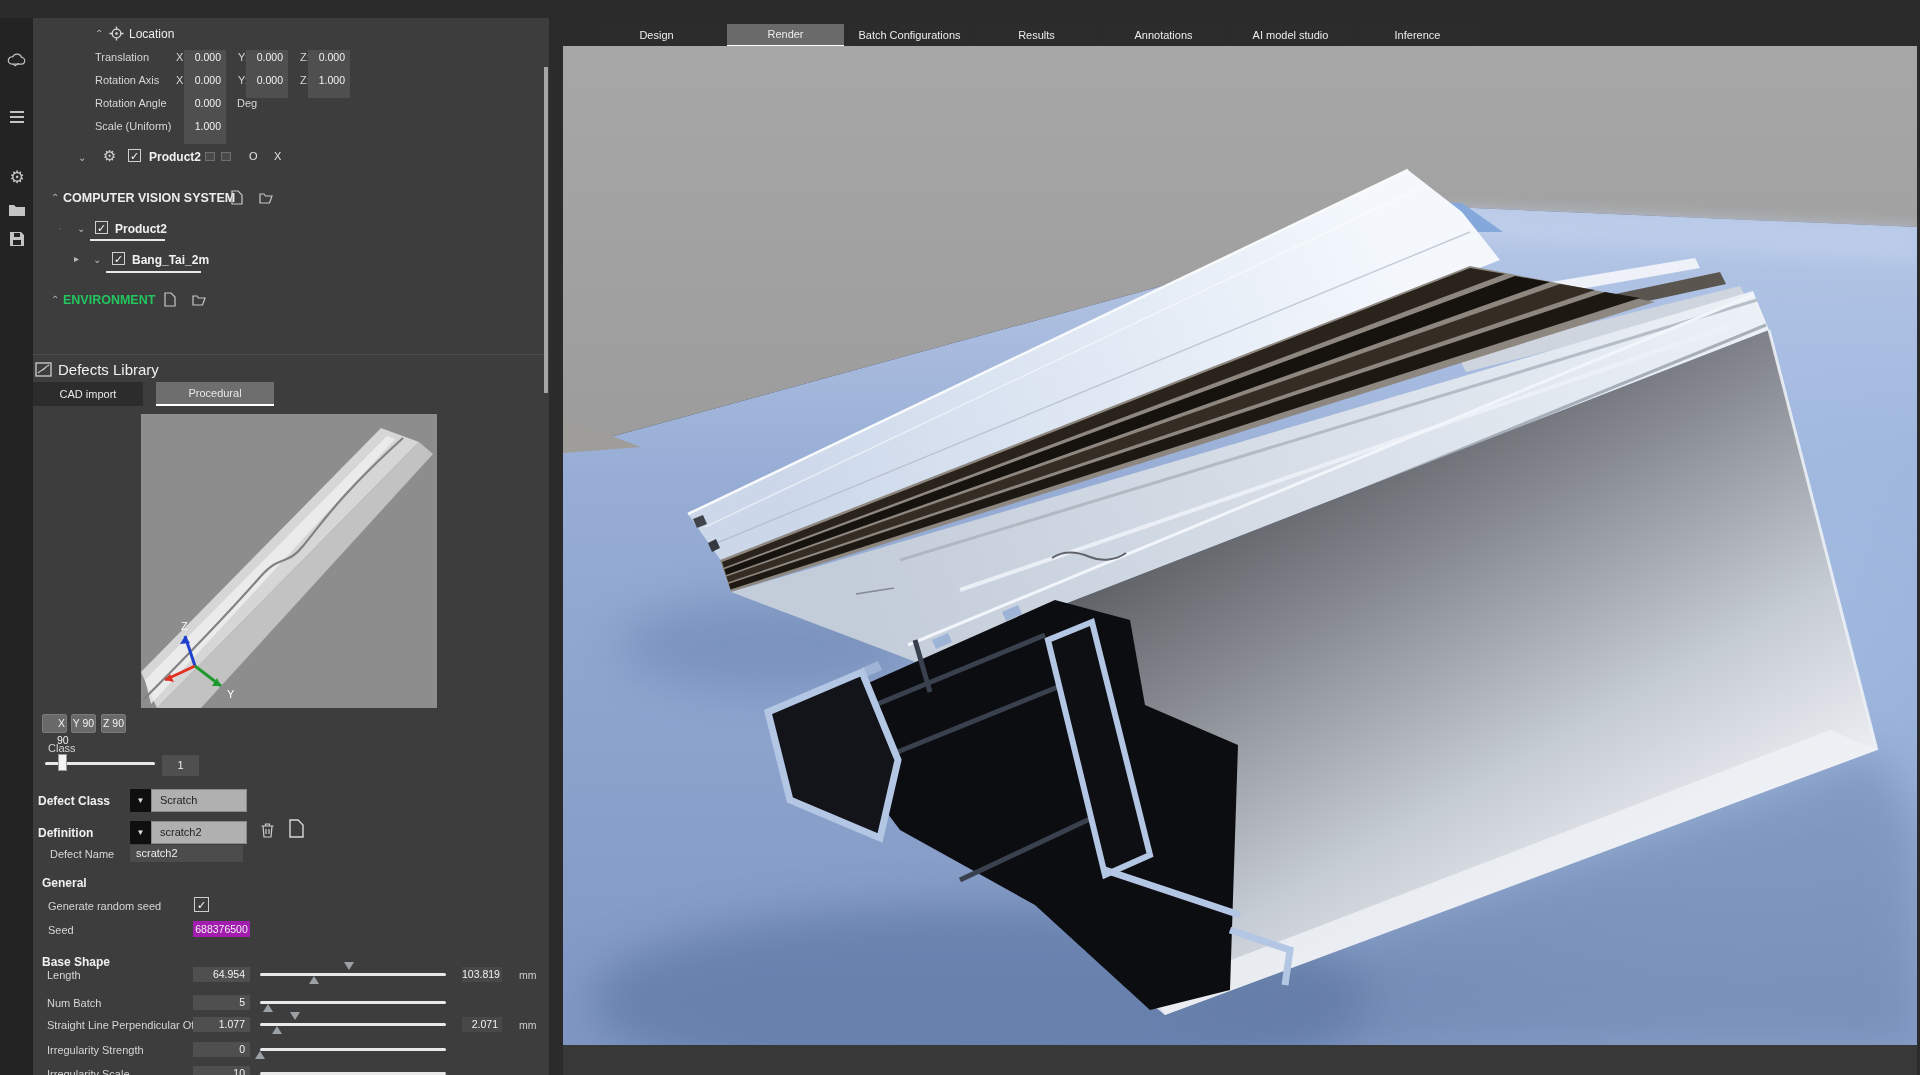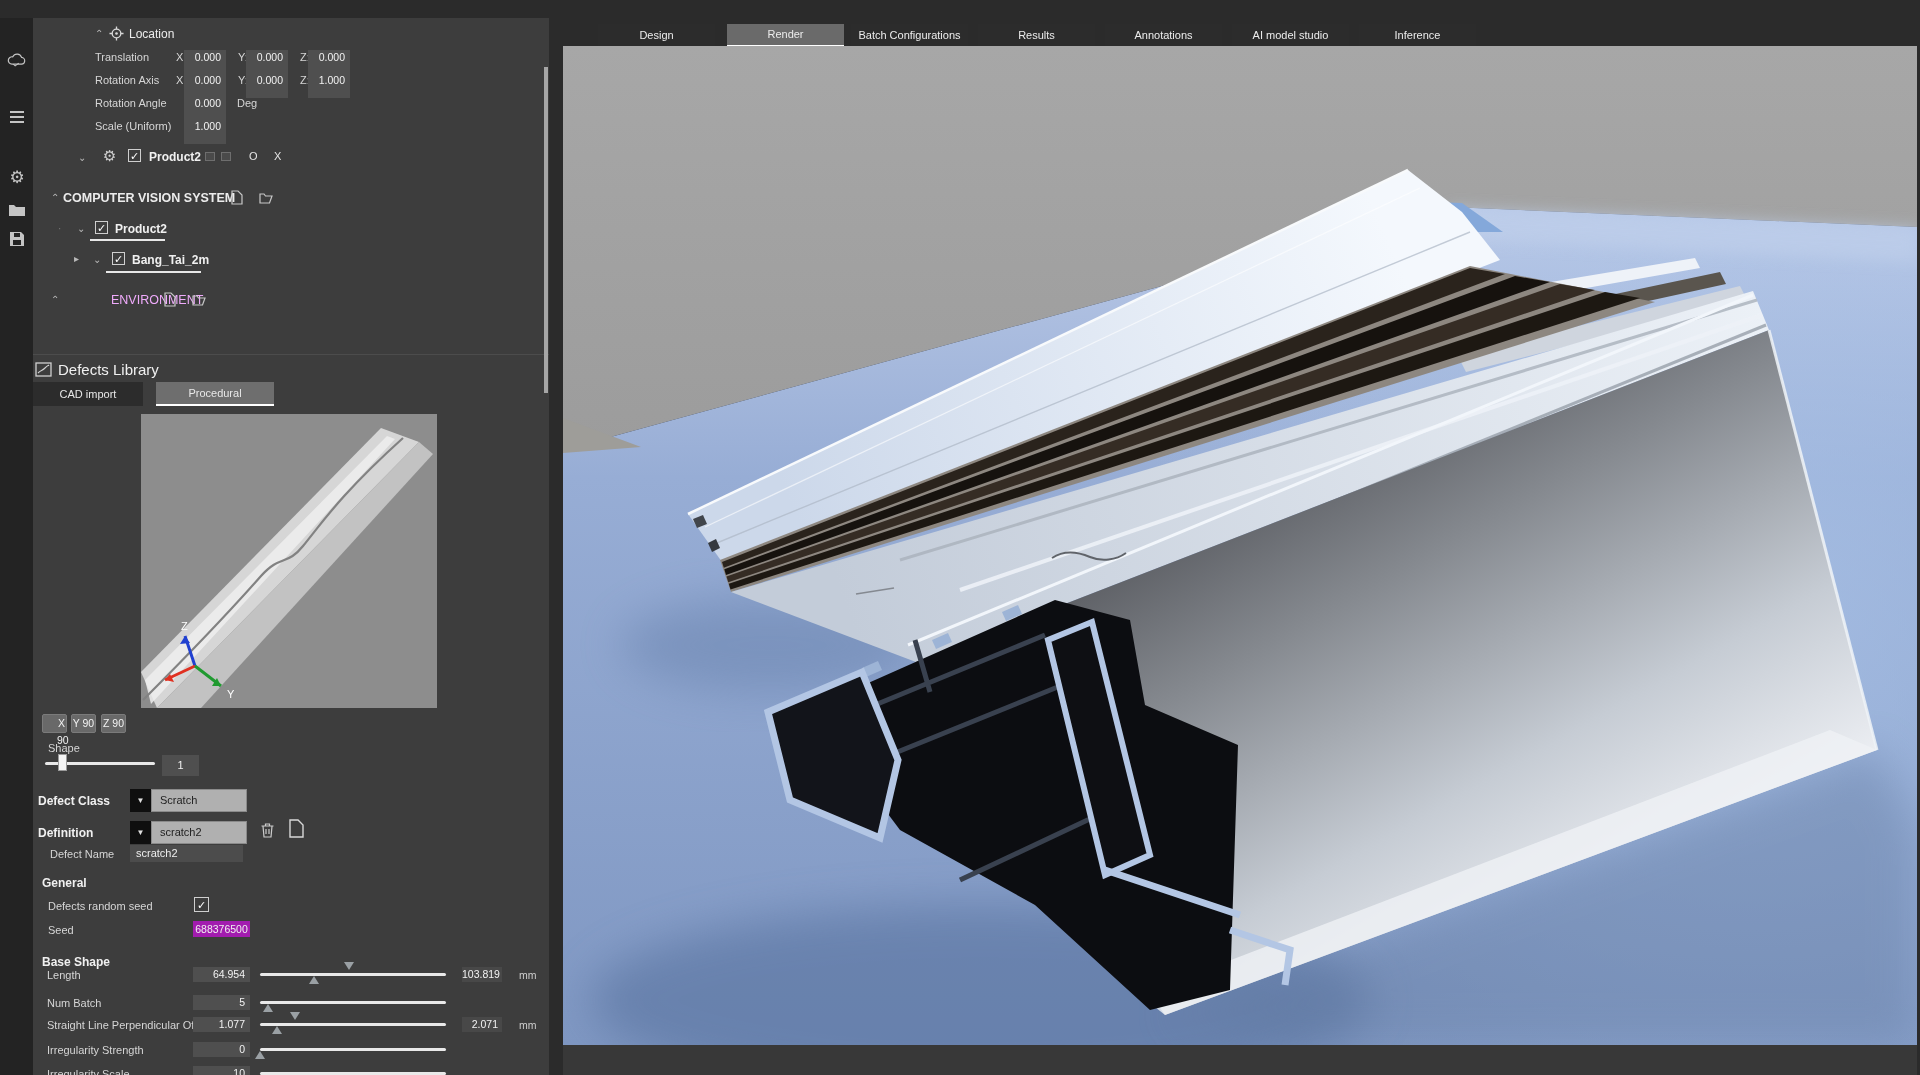--- a/index.html
+++ b/index.html
@@ -161,21 +161,21 @@
     <div class="lbl lbl-b" style="left:82px;top:204px;">Product2</div>
     <div class="underline" style="left:57px;top:221px;width:75px;"></div>
 
     <div class="caret" style="left:41px;top:235px;">▸</div>
     <div class="caret" style="left:60px;top:236px;">⌄</div>
     <div class="cb" style="left:79px;top:234px;">✓</div>
     <div class="lbl lbl-b" style="left:99px;top:235px;">Bang_Tai_2m</div>
     <div class="underline" style="left:73px;top:253px;width:95px;"></div>
 
     <div class="caret" style="left:18px;top:276px;">⌃</div>
-    <div class="lbl" style="left:30px;top:275px;font-weight:normal;font-size:12.5px;color:#f0abfc;margin-left:48px;">ENVIRONMENT</div>
+    <div class="lbl" style="left:30px;top:275px;font-weight:bold;font-size:12.5px;color:#22c55e;">ENVIRONMENT</div>
     <div class="abs" style="left:131px;top:274px;">
       <svg width="12" height="15" viewBox="0 0 12 15">
           <path d="M1 1 h6 l4 4 v9 H1 z" fill="none" stroke="#c8c8c8" stroke-width="1.2"></path>
         </svg>
     </div>
     <div class="abs" style="left:159px;top:275px;">
       <svg width="15" height="13" viewBox="0 0 15 13">
           <path d="M1 3 h4 l1.5 2 H13 l-2.5 7 H1 z M1 3 v9" fill="none" stroke="#c8c8c8" stroke-width="1.2"></path>
         </svg>
     </div>
@@ -209,21 +209,21 @@
           <text x="40" y="216" font-size="11" fill="#ffffff">Z</text>
           <text x="86" y="284" font-size="11" fill="#ffffff">Y</text>
         </g>
       </svg>
     </div>
 
     <div class="sq-btn" style="left:9px;top:696px;padding-left:14px;">X 90</div>
     <div class="sq-btn" style="left:38px;top:696px;">Y 90</div>
     <div class="sq-btn" style="left:68px;top:696px;">Z 90</div>
 
-    <div class="lbl" style="left:15px;top:724px;">Shape</div>
+    <div class="lbl" style="left:15px;top:724px;">Class</div>
     <div class="track" style="left:12px;top:744px;width:110px;"></div>
     <div class="abs" style="left:25px;top:736px;width:9px;height:17px;background:#f4f4f4;border:1px solid #9a9a9a;"></div>
     <div class="abs" style="left:129px;top:737px;width:37px;height:21px;background:#4f4f4f;color:#f2f2f2;font-size:11px;line-height:21px;text-align:center;">1</div>
 
     <div class="lbl lbl-b" style="left:5px;top:776px;">Defect Class</div>
     <div class="ddl-caret" style="left:97px;top:771px;">▼</div>
     <div class="ddl-fld" style="left:118px;top:771px;">Scratch</div>
 
     <div class="lbl lbl-b" style="left:5px;top:808px;">Definition</div>
     <div class="ddl-caret" style="left:97px;top:803px;">▼</div>
@@ -236,21 +236,21 @@
     <div class="abs" style="left:256px;top:801px;">
       <svg width="15" height="19" viewBox="0 0 15 19">
           <path d="M1 1 h8 l5 5 v12 H1 z" fill="none" stroke="#d8d8d8" stroke-width="1.4"></path>
         </svg>
     </div>
 
     <div class="lbl" style="left:17px;top:830px;">Defect Name</div>
     <div class="abs" style="left:97px;top:827px;width:113px;height:17px;background:#4c4c4c;color:#eeeeee;font-size:11px;line-height:17px;padding-left:6px;">scratch2</div>
 
     <div class="lbl lbl-b" style="left:9px;top:858px;">General</div>
-    <div class="lbl" style="left:15px;top:882px;">Defects random seed</div>
+    <div class="lbl" style="left:15px;top:882px;">Generate random seed</div>
     <div class="cb" style="left:161px;top:879px;width:15px;height:15px;line-height:14px;">✓</div>
     <div class="lbl" style="left:15px;top:906px;">Seed</div>
     <div class="abs" style="left:160px;top:903px;width:57px;height:16px;background:#a21caf;color:#f0f0f0;font-size:10.5px;line-height:16px;text-align:center;">688376500</div>
 
     <div class="lbl lbl-b" style="left:9px;top:929px;margin-top:8px;">Base Shape</div>
 
     <div class="lbl" style="left:14px;top:951px;">Length</div>
     <div class="valbox" style="left:160px;top:949px;">64.954</div>
     <div class="track" style="left:227px;top:955px;width:186px;"></div>
     <div class="mk-dn" style="left:311px;top:944px;"></div>

